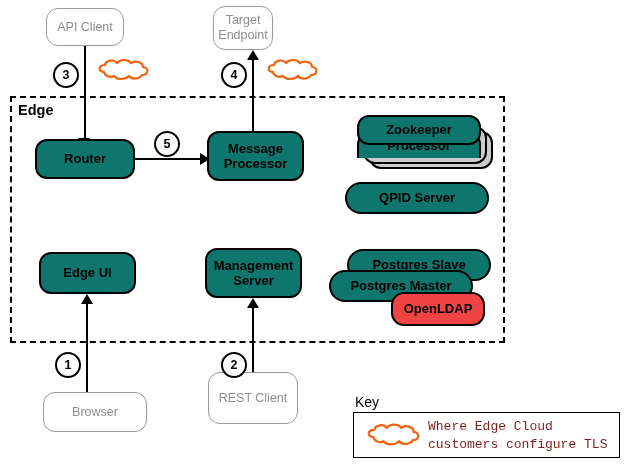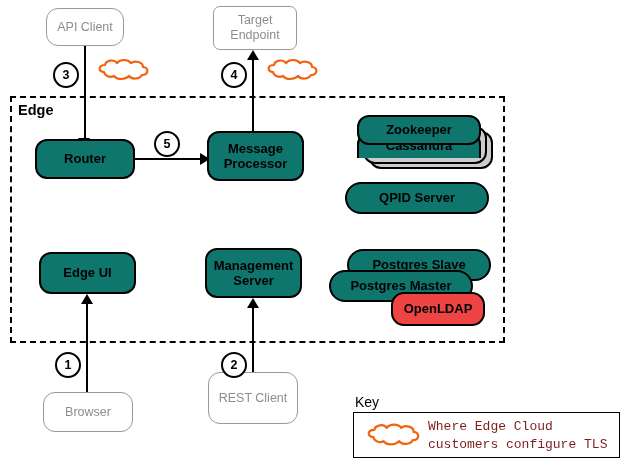--- a/index.html
+++ b/index.html
@@ -125,21 +125,21 @@
 </style>
 </head>
 <body>
 
 <div id="stage">
 
   <div class="node ext" style="left:46px;top:8px;width:78px;height:38px;">
     <span>API Client</span>
   </div>
 
-  <div class="node ext" style="left:213px;top:6px;width:84px;height:44px;border-radius:7px;">
+  <div class="node ext" style="left:213px;top:6px;width:60px;height:44px;">
     <span>Target Endpoint</span>
   </div>
 
   <div class="vline" style="left:84px;top:46px;height:96px;"></div>
   <div class="arrowdown" style="left:78px;top:138px;"></div>
   <div class="step" style="left:53px;top:62px;">
     <span>3</span>
   </div>
   <div class="cloud" style="left:96px;top:58px;width:56px;height:24px;">
     <svg width="56" height="24" viewBox="0 0 56 24">
@@ -173,21 +173,21 @@
     <span>5</span>
   </div>
 
   <div class="node comp" style="left:207px;top:131px;width:97px;height:50px;">
     <span>Message Processor</span>
   </div>
 
   <div class="stackshadow" style="left:369px;top:131px;width:124px;height:38px;"></div>
   <div class="stackshadow" style="left:363px;top:126px;width:124px;height:38px;"></div>
   <div class="node comp" style="left:357px;top:132px;width:124px;height:26px;border-radius:12px 12px 0 0;border-bottom:none;">
-    <span>Cassandra</span>
+    <span>Processor</span>
   </div>
   <div class="node comp" style="left:357px;top:115px;width:124px;height:30px;">
     <span>Zookeeper</span>
   </div>
 
   <div class="node comp pill" style="left:345px;top:182px;width:144px;height:32px;">
     <span>QPID Server</span>
   </div>
 
   <div class="node comp pill" style="left:347px;top:249px;width:144px;height:32px;">
@@ -214,21 +214,21 @@
   <div class="step" style="left:55px;top:352px;">
     <span>1</span>
   </div>
 
   <div class="vline" style="left:252px;top:306px;height:88px;"></div>
   <div class="arrowup" style="left:247px;top:298px;"></div>
   <div class="step" style="left:221px;top:352px;">
     <span>2</span>
   </div>
 
-  <div class="node ext" style="left:43px;top:392px;width:90px;height:40px;">
+  <div class="node ext" style="left:43px;top:392px;width:104px;height:40px;">
     <span>Browser</span>
   </div>
 
   <div class="node ext" style="left:208px;top:372px;width:90px;height:52px;">
     <span>REST Client</span>
   </div>
 
   <div id="key-label" style="left:355px;top:394px;">Key</div>
 
   <div id="key-box" style="left:353px;top:412px;width:267px;height:46px;"></div>

